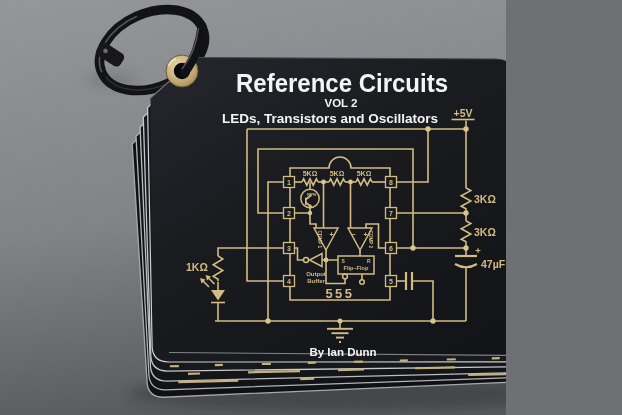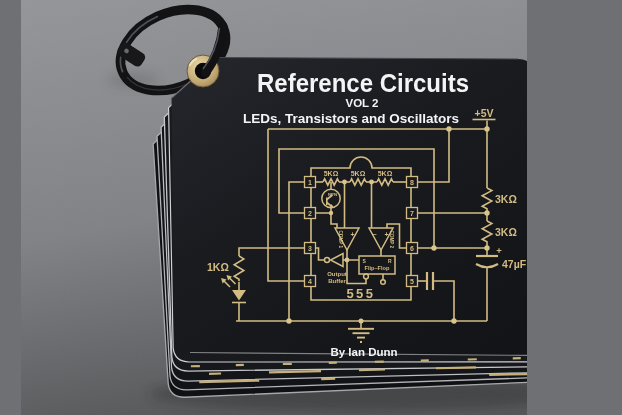--- a/index.html
+++ b/index.html
@@ -1,16 +1,16 @@
 <!DOCTYPE html>
 <html><head>
 <meta charset="utf-8">
 <style>
   html,body{margin:0;padding:0;background:#6f7073;}
-  .stage{position:relative;width:506px;height:415px;overflow:hidden;font-family:"Liberation Sans",sans-serif;padding-left:21px;}
+  .stage{position:relative;width:506px;height:415px;overflow:hidden;font-family:"Liberation Sans",sans-serif;}
   svg{display:block;}
   text{font-family:"Liberation Sans",sans-serif;}
   .title-text{fill:#f3f4f5;font-weight:bold;}
   .gold{fill:#d2bc83;font-weight:bold;}
   .trace{stroke:#d2bc83;stroke-width:1.6;fill:none;}
   .trace-thick{stroke:#d2bc83;stroke-width:2.2;fill:none;}
   .dot{fill:#d9c48c;}
   .pinbox{fill:#191a1e;stroke:#d2bc83;stroke-width:1.3;}
   .comp{stroke:#d2bc83;stroke-width:1.5;fill:none;}
 </style>

